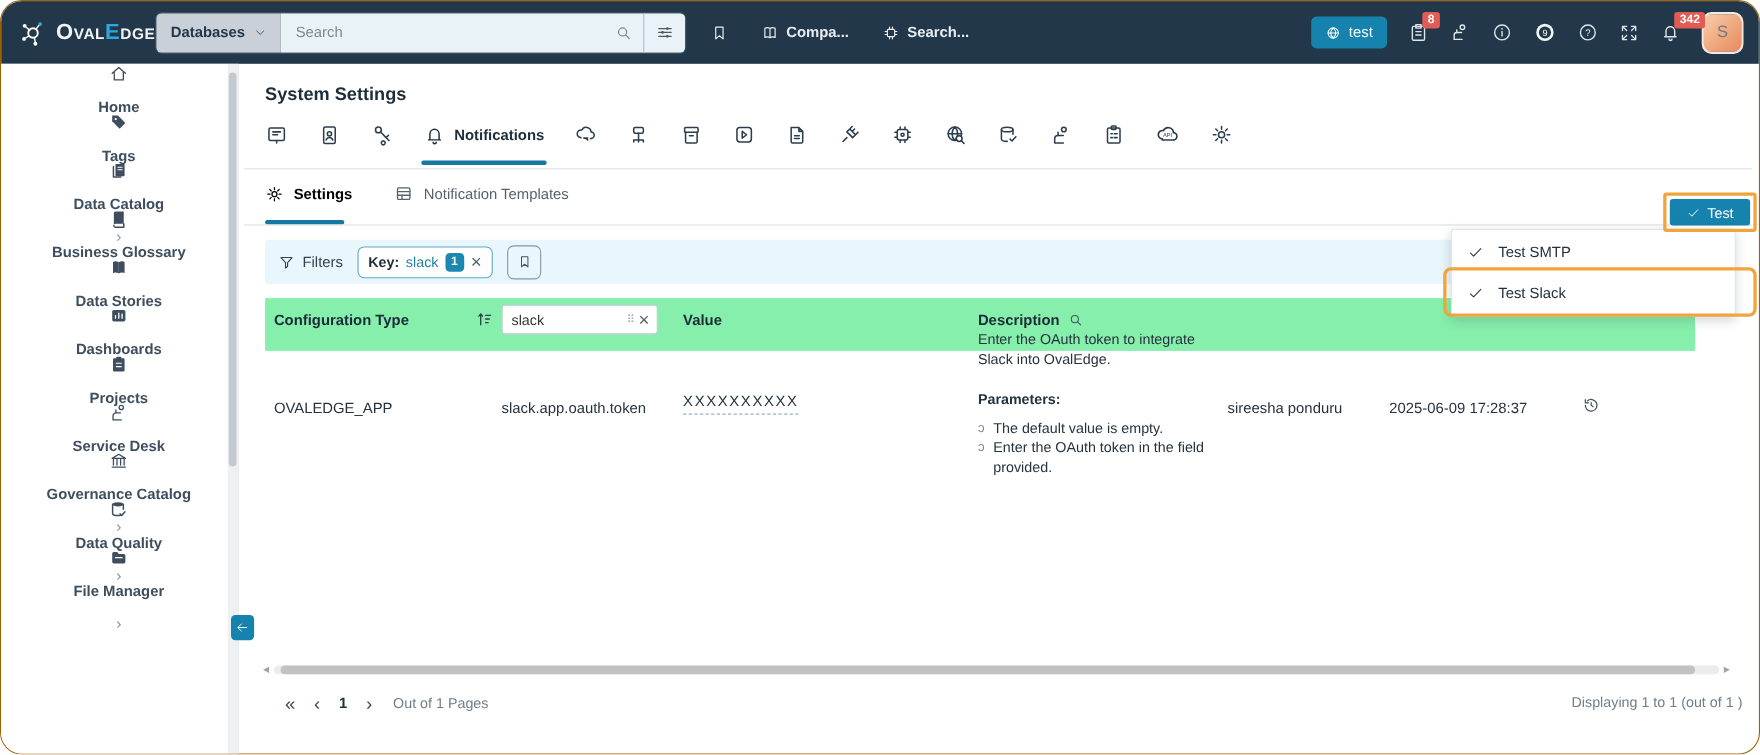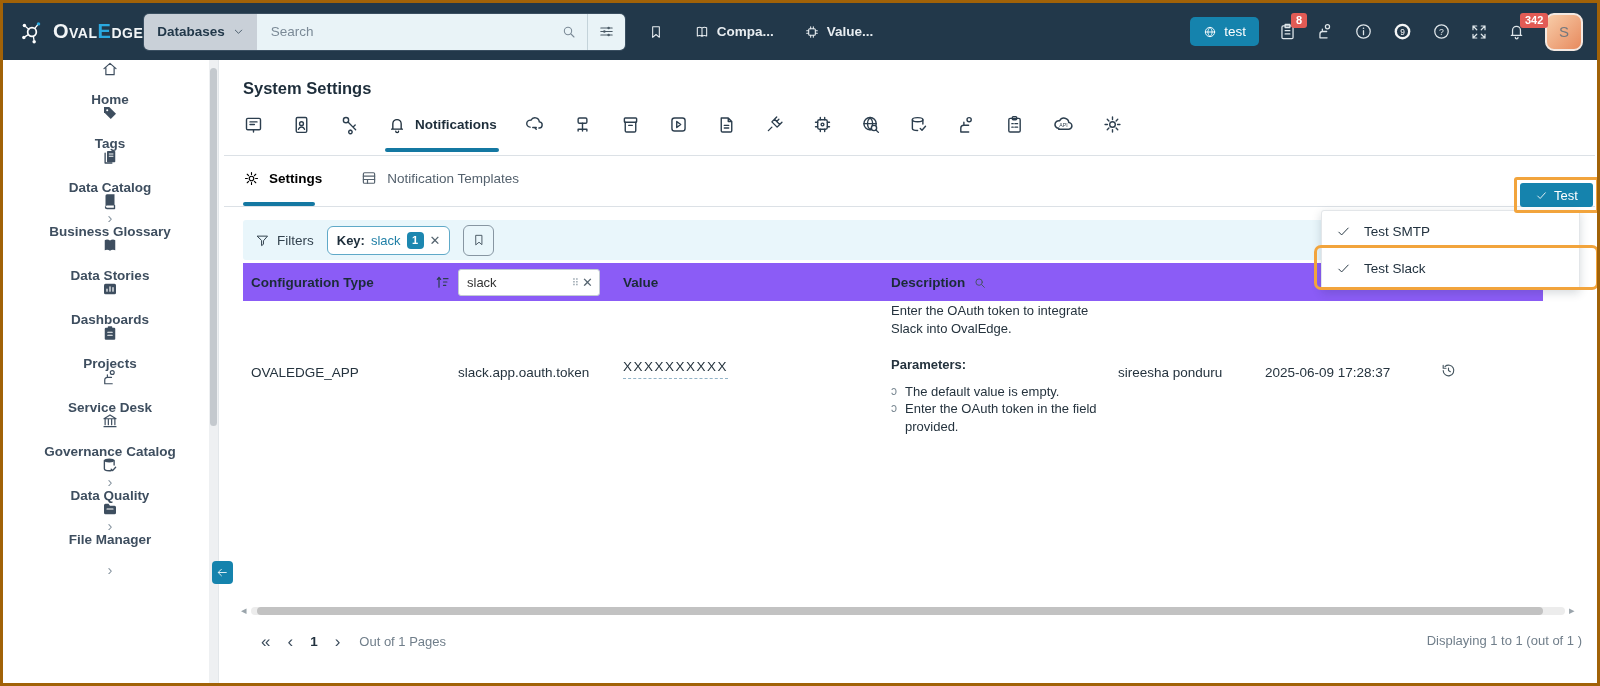--- a/index.html
+++ b/index.html
@@ -1,17 +1,17 @@
 <!DOCTYPE html>
 <html><head>
 <meta charset="utf-8">
 <style>
   * { margin:0; padding:0; box-sizing:border-box; }
   body { font-family:"Liberation Sans", sans-serif; background:#ffffff; }
-  #window{ position:relative; width:1600px; height:686px; border:3px solid #a16207; border-radius:0; overflow:hidden; background:#fff; }
+  #window{ position:relative; width:1600px; height:686px; border:1px solid #a16207; border-radius:20px; overflow:hidden; background:#fff; }
 
   .icn{ display:inline-flex; align-items:center; justify-content:center; flex:0 0 auto; }
   .icn svg{ stroke:currentColor; fill:none; stroke-width:1.6; stroke-linecap:round; stroke-linejoin:round; }
 
   
   .navbar{ position:absolute; left:0; top:0; width:100%; height:57px; background:#22384a; display:flex; align-items:center; padding:0 14px 0 16px; }
   .logo{ display:flex; align-items:center; gap:8px; color:#fff; }
   .logo-text{ font-variant:small-caps; font-weight:bold; font-size:20px; letter-spacing:.5px; color:#f2f5f7; }
   .logo-text .accent{ color:#2aa9e0; }
   .searchgroup{ display:flex; align-items:center; height:38px; border-radius:6px; overflow:hidden; border:1px solid #3a4f61; }
@@ -60,21 +60,21 @@
 
   .filters-bar{ position:absolute; left:240px; top:217px; width:1322px; height:40px; background:#e9f6fb; border-radius:3px; display:flex; align-items:center; gap:13px; padding:0 12px; }
   .filters-lbl{ display:flex; align-items:center; gap:7px; color:#33434f; font-size:13.5px; cursor:pointer; }
   .chip{ display:flex; align-items:center; gap:6px; background:#fff; border:1.5px solid #5fa9c8; border-radius:6px; height:29px; padding:0 9px; cursor:pointer; }
   .chip .k{ font-size:13px; font-weight:bold; color:#1d2d3a; }
   .chip .v{ font-size:13px; color:#1f7fa6; }
   .chip .cnt{ background:#1c87b0; color:#fff; font-size:11px; font-weight:bold; border-radius:4px; min-width:17px; height:17px; display:flex; align-items:center; justify-content:center; }
   .chip .x{ color:#55646f; font-size:13px; cursor:pointer; }
   .bm-btn{ width:31px; height:31px; border:1.5px solid #8796a2; border-radius:6px; background:#fff0; color:#44535f; display:flex; align-items:center; justify-content:center; cursor:pointer; }
 
-  .thead{ position:absolute; left:240px; top:260px; width:1300px; height:38px; background:#8b5cf6; }
+  .thead{ position:absolute; left:240px; top:270px; width:1300px; height:48px; background:#86efac; }
   .th{ position:absolute; top:0; height:39px; display:flex; align-items:center; gap:8px; font-size:13.5px; font-weight:bold; color:#1b2b38; }
   .th .mag{ color:#44535f; }
   .key-input-wrap{ position:absolute; left:215px; top:6px; width:142px; height:27px; background:#fff; border:1px solid #c2cbd2; border-radius:3px; display:flex; align-items:center; padding:0 6px 0 8px; }
   .key-input-wrap input{ flex:1; min-width:0; border:none; outline:none; font-size:13px; color:#333; background:transparent; }
   .key-input-wrap .grip{ color:#9aa6af; letter-spacing:-2px; font-size:10px; }
   .key-input-wrap .x{ color:#55646f; font-size:13px; margin-left:5px; cursor:pointer; }
 
   .cell{ position:absolute; font-size:13.5px; color:#25333e; }
   .val-cell{ letter-spacing:1.5px; border-bottom:1.5px dashed #93b4c8; padding-bottom:4px; cursor:pointer; }
   .desc{ width:210px; font-size:13px; line-height:17.5px; color:#25333e; }
@@ -162,21 +162,21 @@
         </span>
       <span>Compa...</span>
     </div>
     <div class="navlink">
       <span class="icn">
           <svg width="16" height="16" viewBox="0 0 24 24">
             <rect x="7" y="7" width="10" height="10" rx="1.5"></rect>
             <path d="M10 7V4M14 7V4M10 20v-3M14 20v-3M7 10H4M7 14H4M20 10h-3M20 14h-3"></path>
           </svg>
         </span>
-      <span>Value...</span>
+      <span>Search...</span>
     </div>
 
     <div class="nav-right">
       <button class="session-btn">
         <span class="icn">
             <svg width="14" height="14" viewBox="0 0 24 24" stroke-width="1.8">
               <circle cx="12" cy="12" r="8"></circle>
               <path d="M4 12h16M12 4c-5 5-5 11 0 16M12 4c5 5 5 11 0 16"></path>
             </svg>
           </span>

